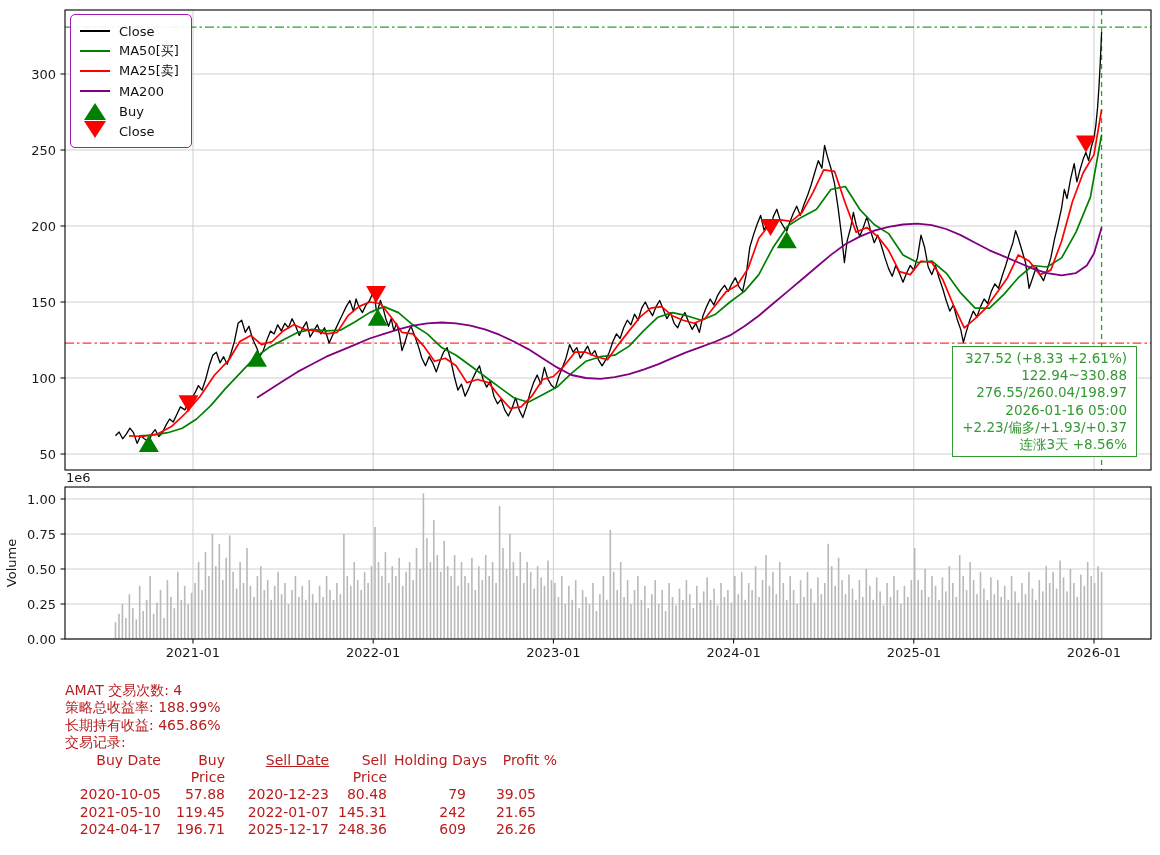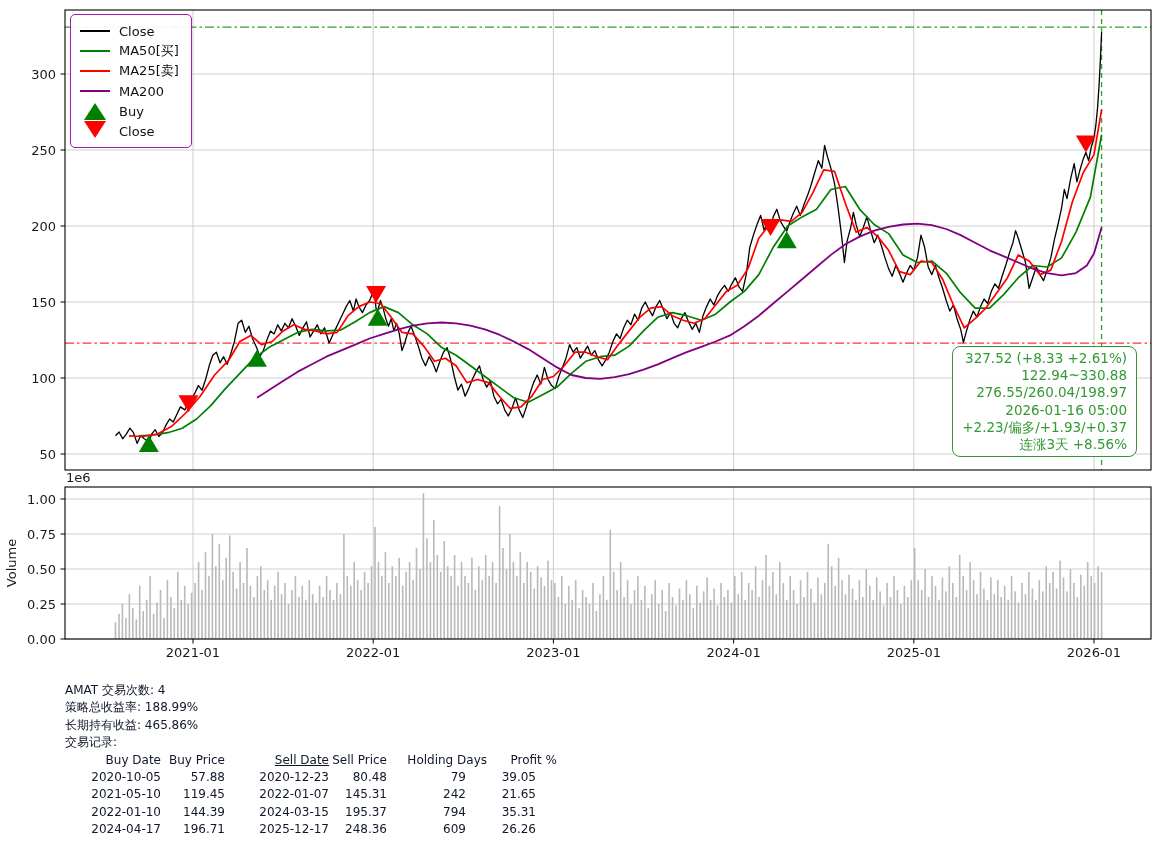--- a/index.html
+++ b/index.html
@@ -7,24 +7,24 @@
         font-family:"DejaVu Sans","Liberation Sans",sans-serif;color:#111;overflow:hidden;}
   #chart-svg{position:absolute;left:0;top:0;}
   .legend{position:absolute;left:70px;top:14px;background:rgba(255,255,255,.92);
           border:1px solid #a21caf;border-radius:5px;padding:6px 12px 6px 9px;z-index:5;}
   .legend-row{display:flex;align-items:center;height:20px;white-space:nowrap;}
   .legend-swatch{width:30px;display:flex;justify-content:center;margin-right:9px;}
   .legend-line{width:30px;height:0;border-top:2.2px solid #000;}
   .tri-up{width:0;height:0;border-left:11px solid transparent;border-right:11px solid transparent;border-bottom:17px solid #008000;}
   .tri-down{width:0;height:0;border-left:11px solid transparent;border-right:11px solid transparent;border-top:17px solid #f00;margin-top:-4px;}
   .legend-label{font-size:13px;color:#111;}
-  .infobox{position:absolute;right:23px;top:346px;border:1.5px solid #339933;border-radius:8px;
+  .infobox{position:absolute;right:23px;top:346px;border:1.5px solid #339933;border-radius:0;
            padding:3px 9px;text-align:right;color:#339933;font-size:13.5px;line-height:17.2px;
            background:rgba(255,255,255,.9);z-index:4;}
-  .stats{position:absolute;left:65px;top:682px;font-size:12px;line-height:17.4px;color:#0f172a;}
+  .stats{position:absolute;left:65px;top:682px;font-size:14px;line-height:17.4px;color:#b91c1c;}
   .trade-grid{display:grid;grid-template-columns:96px 64px 104px 58px 100px 70px;}
   .trade-grid .c-l{text-align:right;}
   .trade-grid .c-r{text-align:right;}
   .trade-grid .hdr1{padding-left:10px;}
   .trade-grid .hdr3{padding-left:6px;text-decoration:underline;}
   .trade-grid .d3{padding-left:2px;}
   .trade-grid .pad-r{padding-right:21px;}
 </style>
 </head>
 <body>
@@ -478,28 +478,20 @@
         </div>
         <div class="trade-grid">
           <span class="c-l">2021-05-10</span>
           <span class="c-r">119.45</span>
           <span class="c-l d3">2022-01-07</span>
           <span class="c-r">145.31</span>
           <span class="c-r pad-r">242</span>
           <span class="c-r pad-r">21.65</span>
         </div>
         <div class="trade-grid">
-          <span class="c-l">2022-01-10</span>
-          <span class="c-r">144.39</span>
-          <span class="c-l d3">2024-03-15</span>
-          <span class="c-r">195.37</span>
-          <span class="c-r pad-r">794</span>
-          <span class="c-r pad-r">35.31</span>
-        </div>
-        <div class="trade-grid">
           <span class="c-l">2024-04-17</span>
           <span class="c-r">196.71</span>
           <span class="c-l d3">2025-12-17</span>
           <span class="c-r">248.36</span>
           <span class="c-r pad-r">609</span>
           <span class="c-r pad-r">26.26</span>
         </div>
       </div>
   </div>
 

